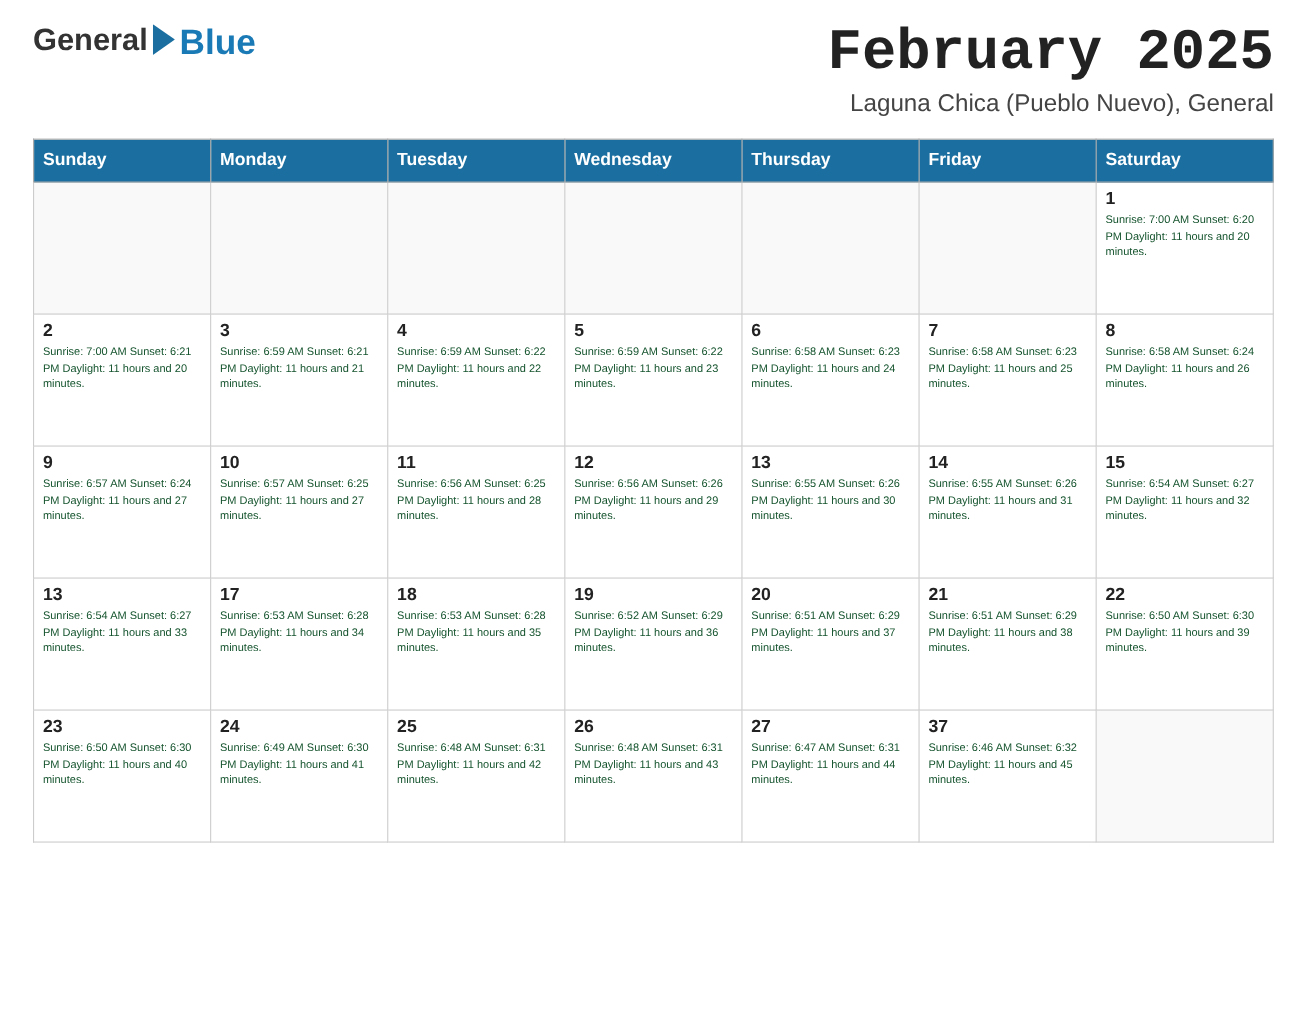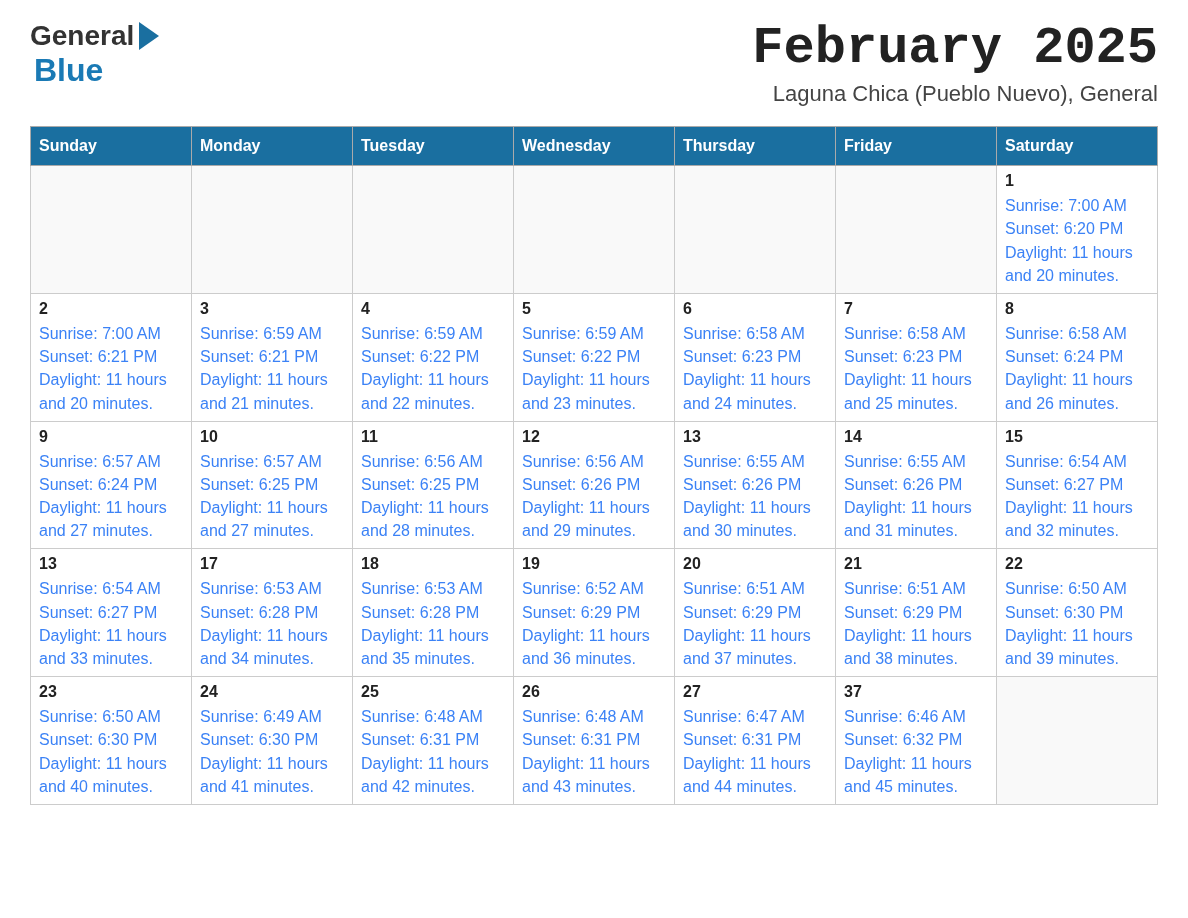--- a/index.html
+++ b/index.html
@@ -11,21 +11,21 @@
       padding: 20px 30px;
     }
     .header-section {
       display: flex;
       justify-content: space-between;
       align-items: flex-start;
       margin-bottom: 10px;
     }
     .logo {
       display: flex;
-      flex-direction: column;
+      flex-direction: row;
       align-items: flex-start;
     }
     .title-section {
       text-align: right;
     }
     .month-title {
       font-size: 52px;
       font-weight: bold;
       color: #222;
       line-height: 1.1;
@@ -61,22 +61,22 @@
       width: calc(100% / 7);
     }
     .day-number {
       font-size: 16px;
       font-weight: bold;
       color: #222;
       margin-bottom: 4px;
       display: block;
     }
     .day-info {
-      font-size: 16px;
-      color: #3b82f6;
+      font-size: 10px;
+      color: #14532d;
       line-height: 1.45;
     }
     .empty-cell {
       background-color: #f9f9f9;
     }
     .logo-row {
       display: flex;
       align-items: center;
       gap: 0px;
     }

